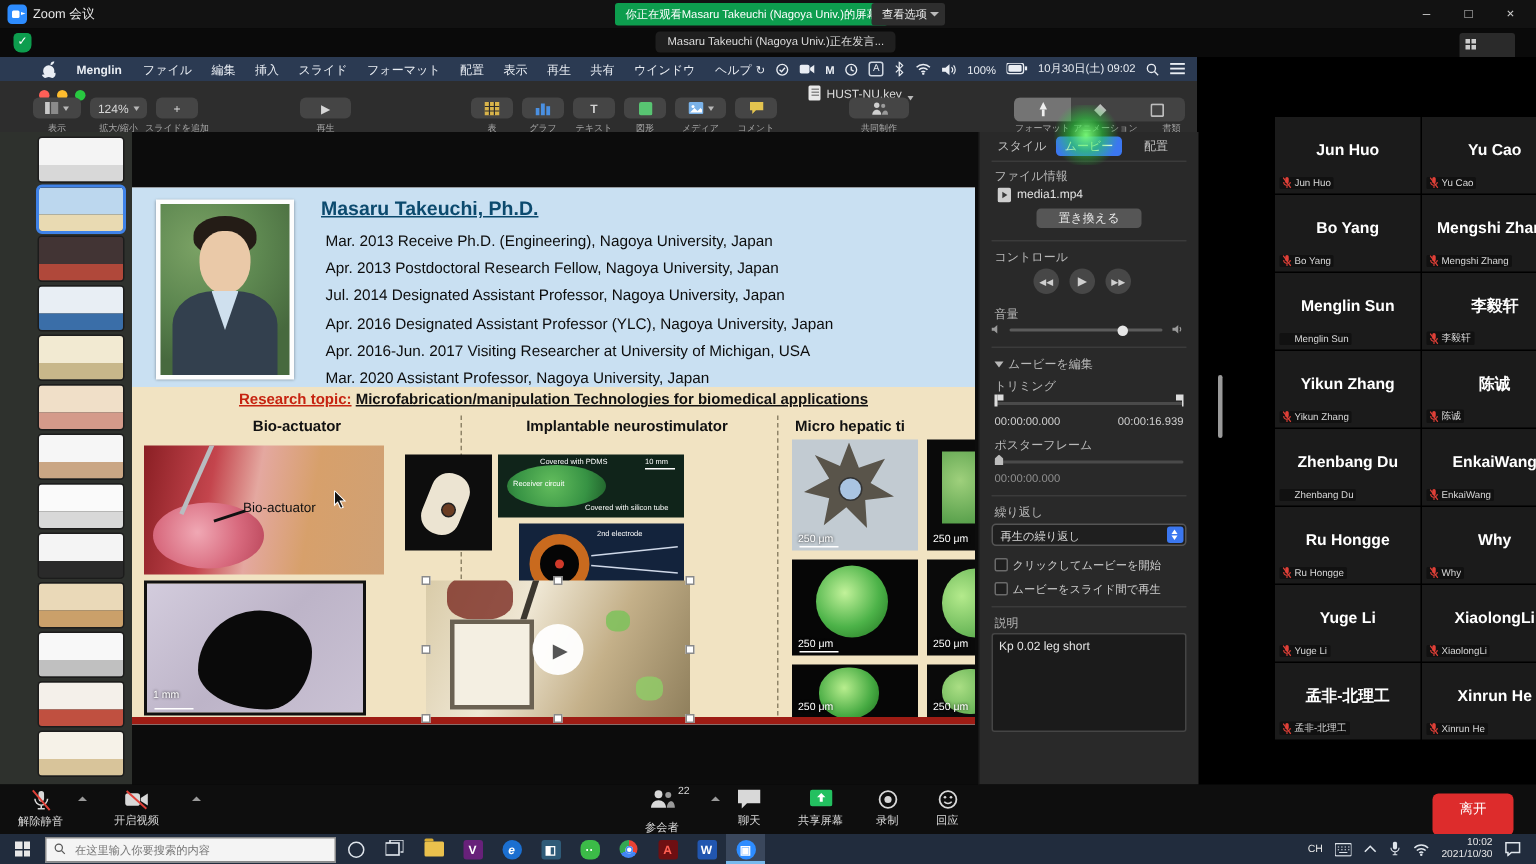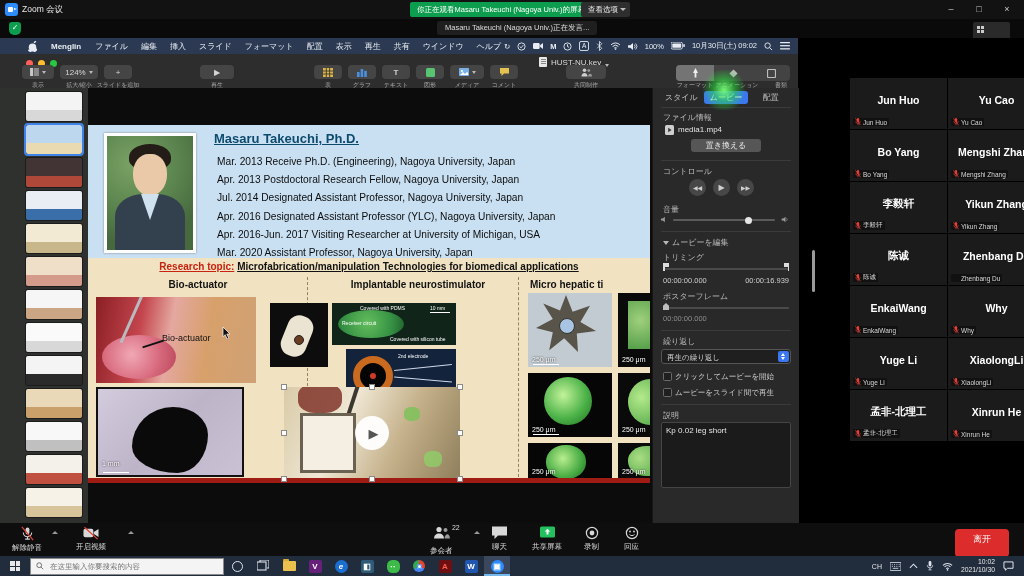--- a/index.html
+++ b/index.html
@@ -657,20 +657,31 @@
           <div class="plabel">
             <svg width="6" height="8" viewBox="0 0 8 11">
               <rect x="2.4" y="0" width="3.2" height="6" rx="1.6" fill="#e04038"></rect>
               <path d="M1 4.5a3 3 0 0 0 6 0M4 7.5v2.5" fill="none" stroke="#e04038" stroke-width="1"></path>
               <line x1="0.5" y1="0.5" x2="7.5" y2="10" stroke="#e04038" stroke-width="1.1"></line>
             </svg>
             <span>Mengshi Zhang</span>
           </div>
         </div>
 
+        <div class="ptile">
+          <div class="pname txt">Menglin Sun</div>
+          <div class="plabel">
+            <svg width="6" height="8" viewBox="0 0 8 11" style="visibility: hidden;">
+              <rect x="2.4" y="0" width="3.2" height="6" rx="1.6" fill="#e04038"></rect>
+              <path d="M1 4.5a3 3 0 0 0 6 0M4 7.5v2.5" fill="none" stroke="#e04038" stroke-width="1"></path>
+              <line x1="0.5" y1="0.5" x2="7.5" y2="10" stroke="#e04038" stroke-width="1.1"></line>
+            </svg>
+            <span>Menglin Sun</span>
+          </div>
+        </div>
 
         <div class="ptile">
           <div class="pname txt">李毅轩</div>
           <div class="plabel">
             <svg width="6" height="8" viewBox="0 0 8 11">
               <rect x="2.4" y="0" width="3.2" height="6" rx="1.6" fill="#e04038"></rect>
               <path d="M1 4.5a3 3 0 0 0 6 0M4 7.5v2.5" fill="none" stroke="#e04038" stroke-width="1"></path>
               <line x1="0.5" y1="0.5" x2="7.5" y2="10" stroke="#e04038" stroke-width="1.1"></line>
             </svg>
             <span>李毅轩</span>
@@ -718,20 +729,31 @@
           <div class="plabel">
             <svg width="6" height="8" viewBox="0 0 8 11">
               <rect x="2.4" y="0" width="3.2" height="6" rx="1.6" fill="#e04038"></rect>
               <path d="M1 4.5a3 3 0 0 0 6 0M4 7.5v2.5" fill="none" stroke="#e04038" stroke-width="1"></path>
               <line x1="0.5" y1="0.5" x2="7.5" y2="10" stroke="#e04038" stroke-width="1.1"></line>
             </svg>
             <span>EnkaiWang</span>
           </div>
         </div>
 
+        <div class="ptile">
+          <div class="pname txt">Ru Hongge</div>
+          <div class="plabel">
+            <svg width="6" height="8" viewBox="0 0 8 11">
+              <rect x="2.4" y="0" width="3.2" height="6" rx="1.6" fill="#e04038"></rect>
+              <path d="M1 4.5a3 3 0 0 0 6 0M4 7.5v2.5" fill="none" stroke="#e04038" stroke-width="1"></path>
+              <line x1="0.5" y1="0.5" x2="7.5" y2="10" stroke="#e04038" stroke-width="1.1"></line>
+            </svg>
+            <span>Ru Hongge</span>
+          </div>
+        </div>
 
         <div class="ptile">
           <div class="pname txt">Why</div>
           <div class="plabel">
             <svg width="6" height="8" viewBox="0 0 8 11">
               <rect x="2.4" y="0" width="3.2" height="6" rx="1.6" fill="#e04038"></rect>
               <path d="M1 4.5a3 3 0 0 0 6 0M4 7.5v2.5" fill="none" stroke="#e04038" stroke-width="1"></path>
               <line x1="0.5" y1="0.5" x2="7.5" y2="10" stroke="#e04038" stroke-width="1.1"></line>
             </svg>
             <span>Why</span>

